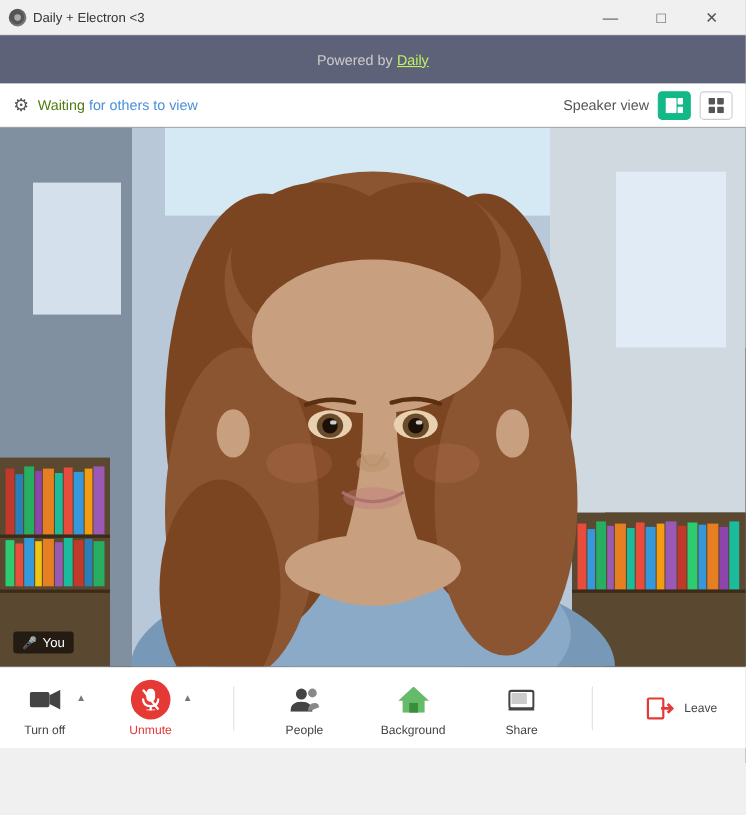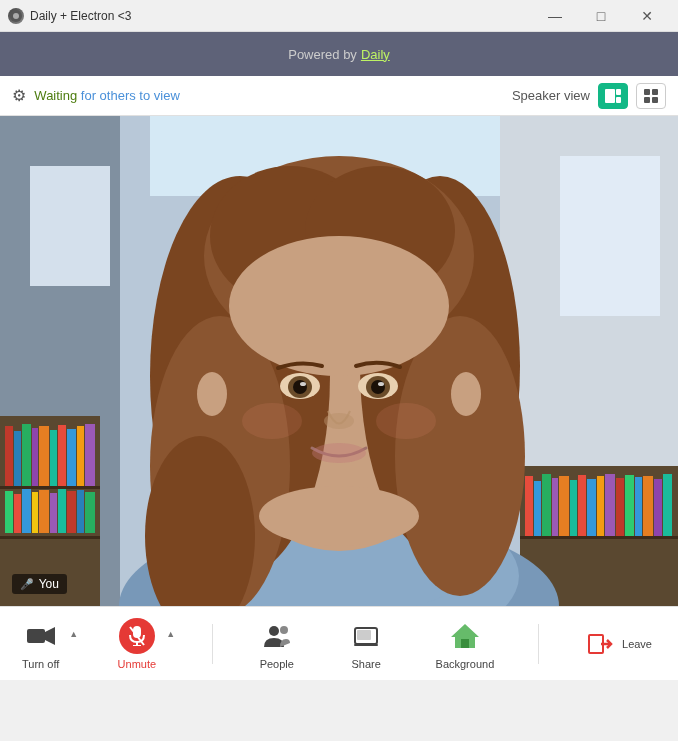--- a/index.html
+++ b/index.html
@@ -549,42 +549,42 @@
         <path d="M0 22 Q0 13 10 13 Q20 13 20 22"></path>
         <circle cx="20" cy="5" r="4" fill="#888"></circle>
         <path d="M16 22 Q16 14 22 14 Q26 14 26 18" fill="#888"></path>
       </svg>
     </div>
     <span class="toolbar-item-label">People</span>
   </div>
 
   <div class="toolbar-item">
     <div class="toolbar-item-icon">
+      <svg width="28" height="24" viewBox="0 0 28 24" fill="none">
+
+        <polygon points="14,2 26,12 22,12 22,22 6,22 6,12 2,12" fill="#4caf50" stroke="none"></polygon>
+        <polygon points="14,0 28,13 24,13 24,24 4,24 4,13 0,13" fill="#66bb6a" stroke="none"></polygon>
+
+        <rect x="10" y="15" width="8" height="9" fill="#388e3c"></rect>
+      </svg>
+    </div>
+    <span class="toolbar-item-label">Background</span>
+  </div>
+
+  <div class="toolbar-item">
+    <div class="toolbar-item-icon">
       <svg width="24" height="22" viewBox="0 0 24 22" fill="none" stroke="#444" stroke-width="2">
         <rect x="1" y="3" width="22" height="16" rx="2"></rect>
         <rect x="3" y="5" width="14" height="10" rx="1" fill="#ccc" stroke="none"></rect>
         <rect x="0" y="19" width="24" height="2" rx="1" fill="#444" stroke="none"></rect>
       </svg>
     </div>
     <span class="toolbar-item-label">Share</span>
   </div>
 
-  <div class="toolbar-item">
-    <div class="toolbar-item-icon">
-      <svg width="28" height="24" viewBox="0 0 28 24" fill="none">
-
-        <polygon points="14,2 26,12 22,12 22,22 6,22 6,12 2,12" fill="#4caf50" stroke="none"></polygon>
-        <polygon points="14,0 28,13 24,13 24,24 4,24 4,13 0,13" fill="#66bb6a" stroke="none"></polygon>
-
-        <rect x="10" y="15" width="8" height="9" fill="#388e3c"></rect>
-      </svg>
-    </div>
-    <span class="toolbar-item-label">Background</span>
-  </div>
-
   <div class="separator"></div>
 
   <div class="leave-item">
     <div class="leave-icon">
       <svg width="26" height="22" viewBox="0 0 26 22" fill="none">
 
         <rect x="2" y="2" width="14" height="18" rx="1" stroke="#e53935" stroke-width="2" fill="none"></rect>
 
         <line x1="14" y1="11" x2="24" y2="11" stroke="#e53935" stroke-width="2.5"></line>
         <polyline points="20,7 24,11 20,15" stroke="#e53935" stroke-width="2.5" fill="none"></polyline>

